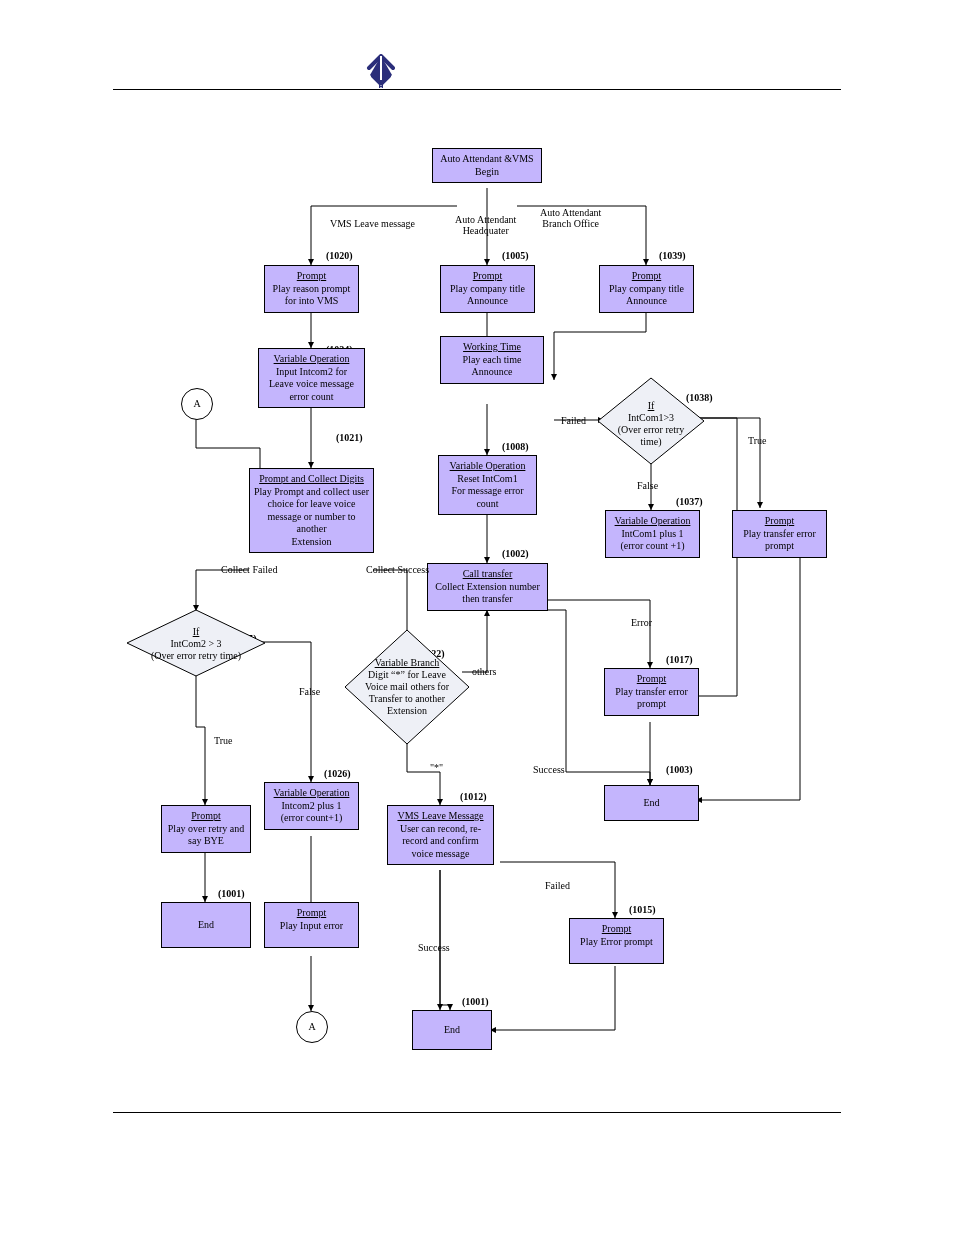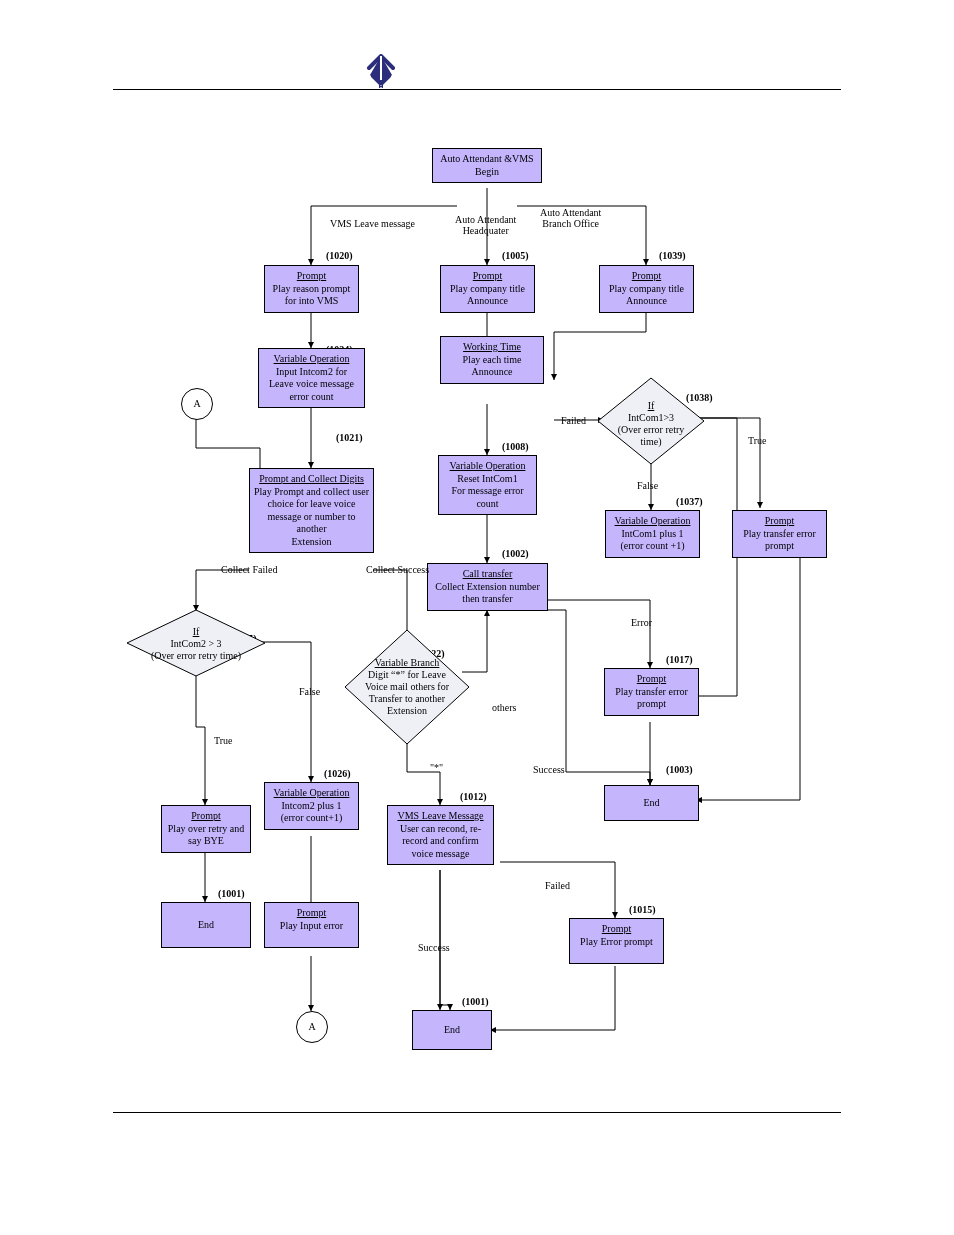--- a/index.html
+++ b/index.html
@@ -219,21 +219,21 @@
 
   <div class="lbl id" style="left:418px;top:648px;">(1022)</div>
   <svg class="diamond" style="left:345px;top:630px;" width="124" height="114">
     <polygon points="62,0 124,57 62,114 0,57" fill="#eef0f6" stroke="#000"></polygon>
     <text x="62" y="36" text-anchor="middle" class="tit">Variable Branch</text>
     <text x="62" y="48" text-anchor="middle">Digit “*” for Leave</text>
     <text x="62" y="60" text-anchor="middle">Voice mail others for</text>
     <text x="62" y="72" text-anchor="middle">Transfer to another</text>
     <text x="62" y="84" text-anchor="middle">Extension</text>
   </svg>
-  <div class="lbl" style="left:492px;top:666px;margin-top:36px;">others</div>
+  <div class="lbl" style="left:472px;top:666px;">others</div>
   <div class="lbl" style="left:430px;top:762px;">"*"</div>
 
   <div class="lbl id" style="left:666px;top:654px;">(1017)</div>
   <div class="box" style="left:604px;top:668px;width:95px;">
     <div class="tit">Prompt</div>
     <div>Play transfer error</div>
     <div>prompt</div>
   </div>
 
   <div class="lbl" style="left:533px;top:764px;">Success</div>

